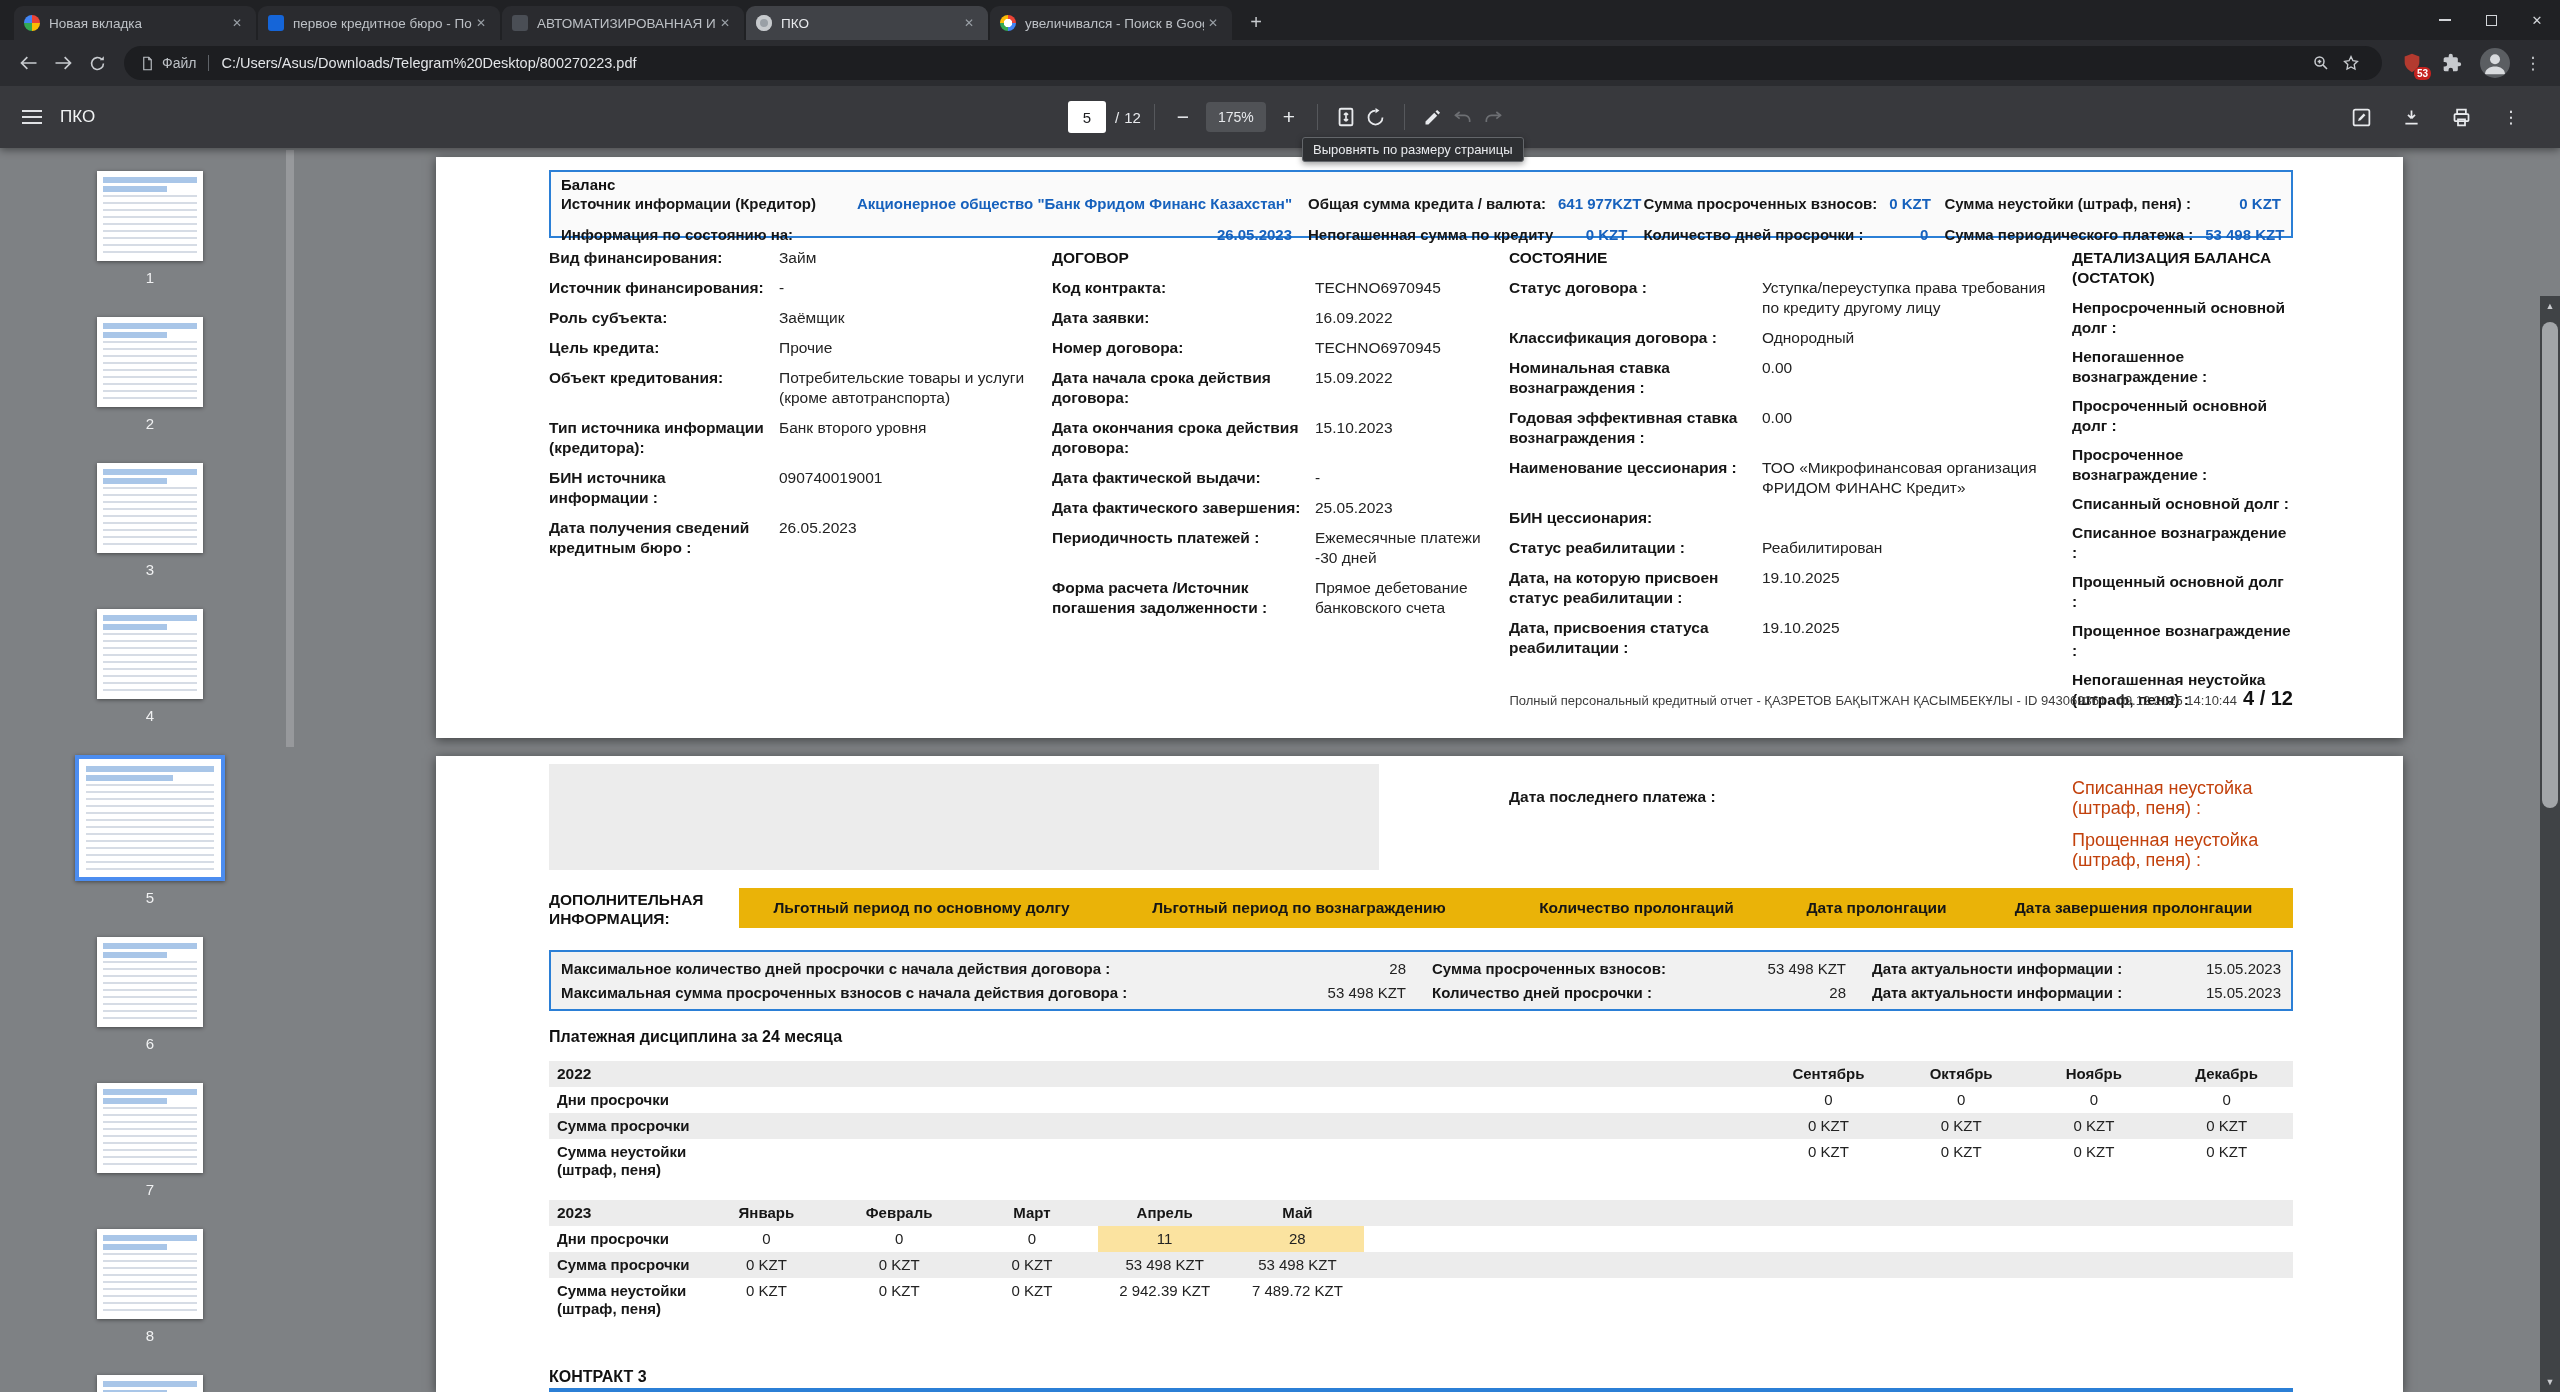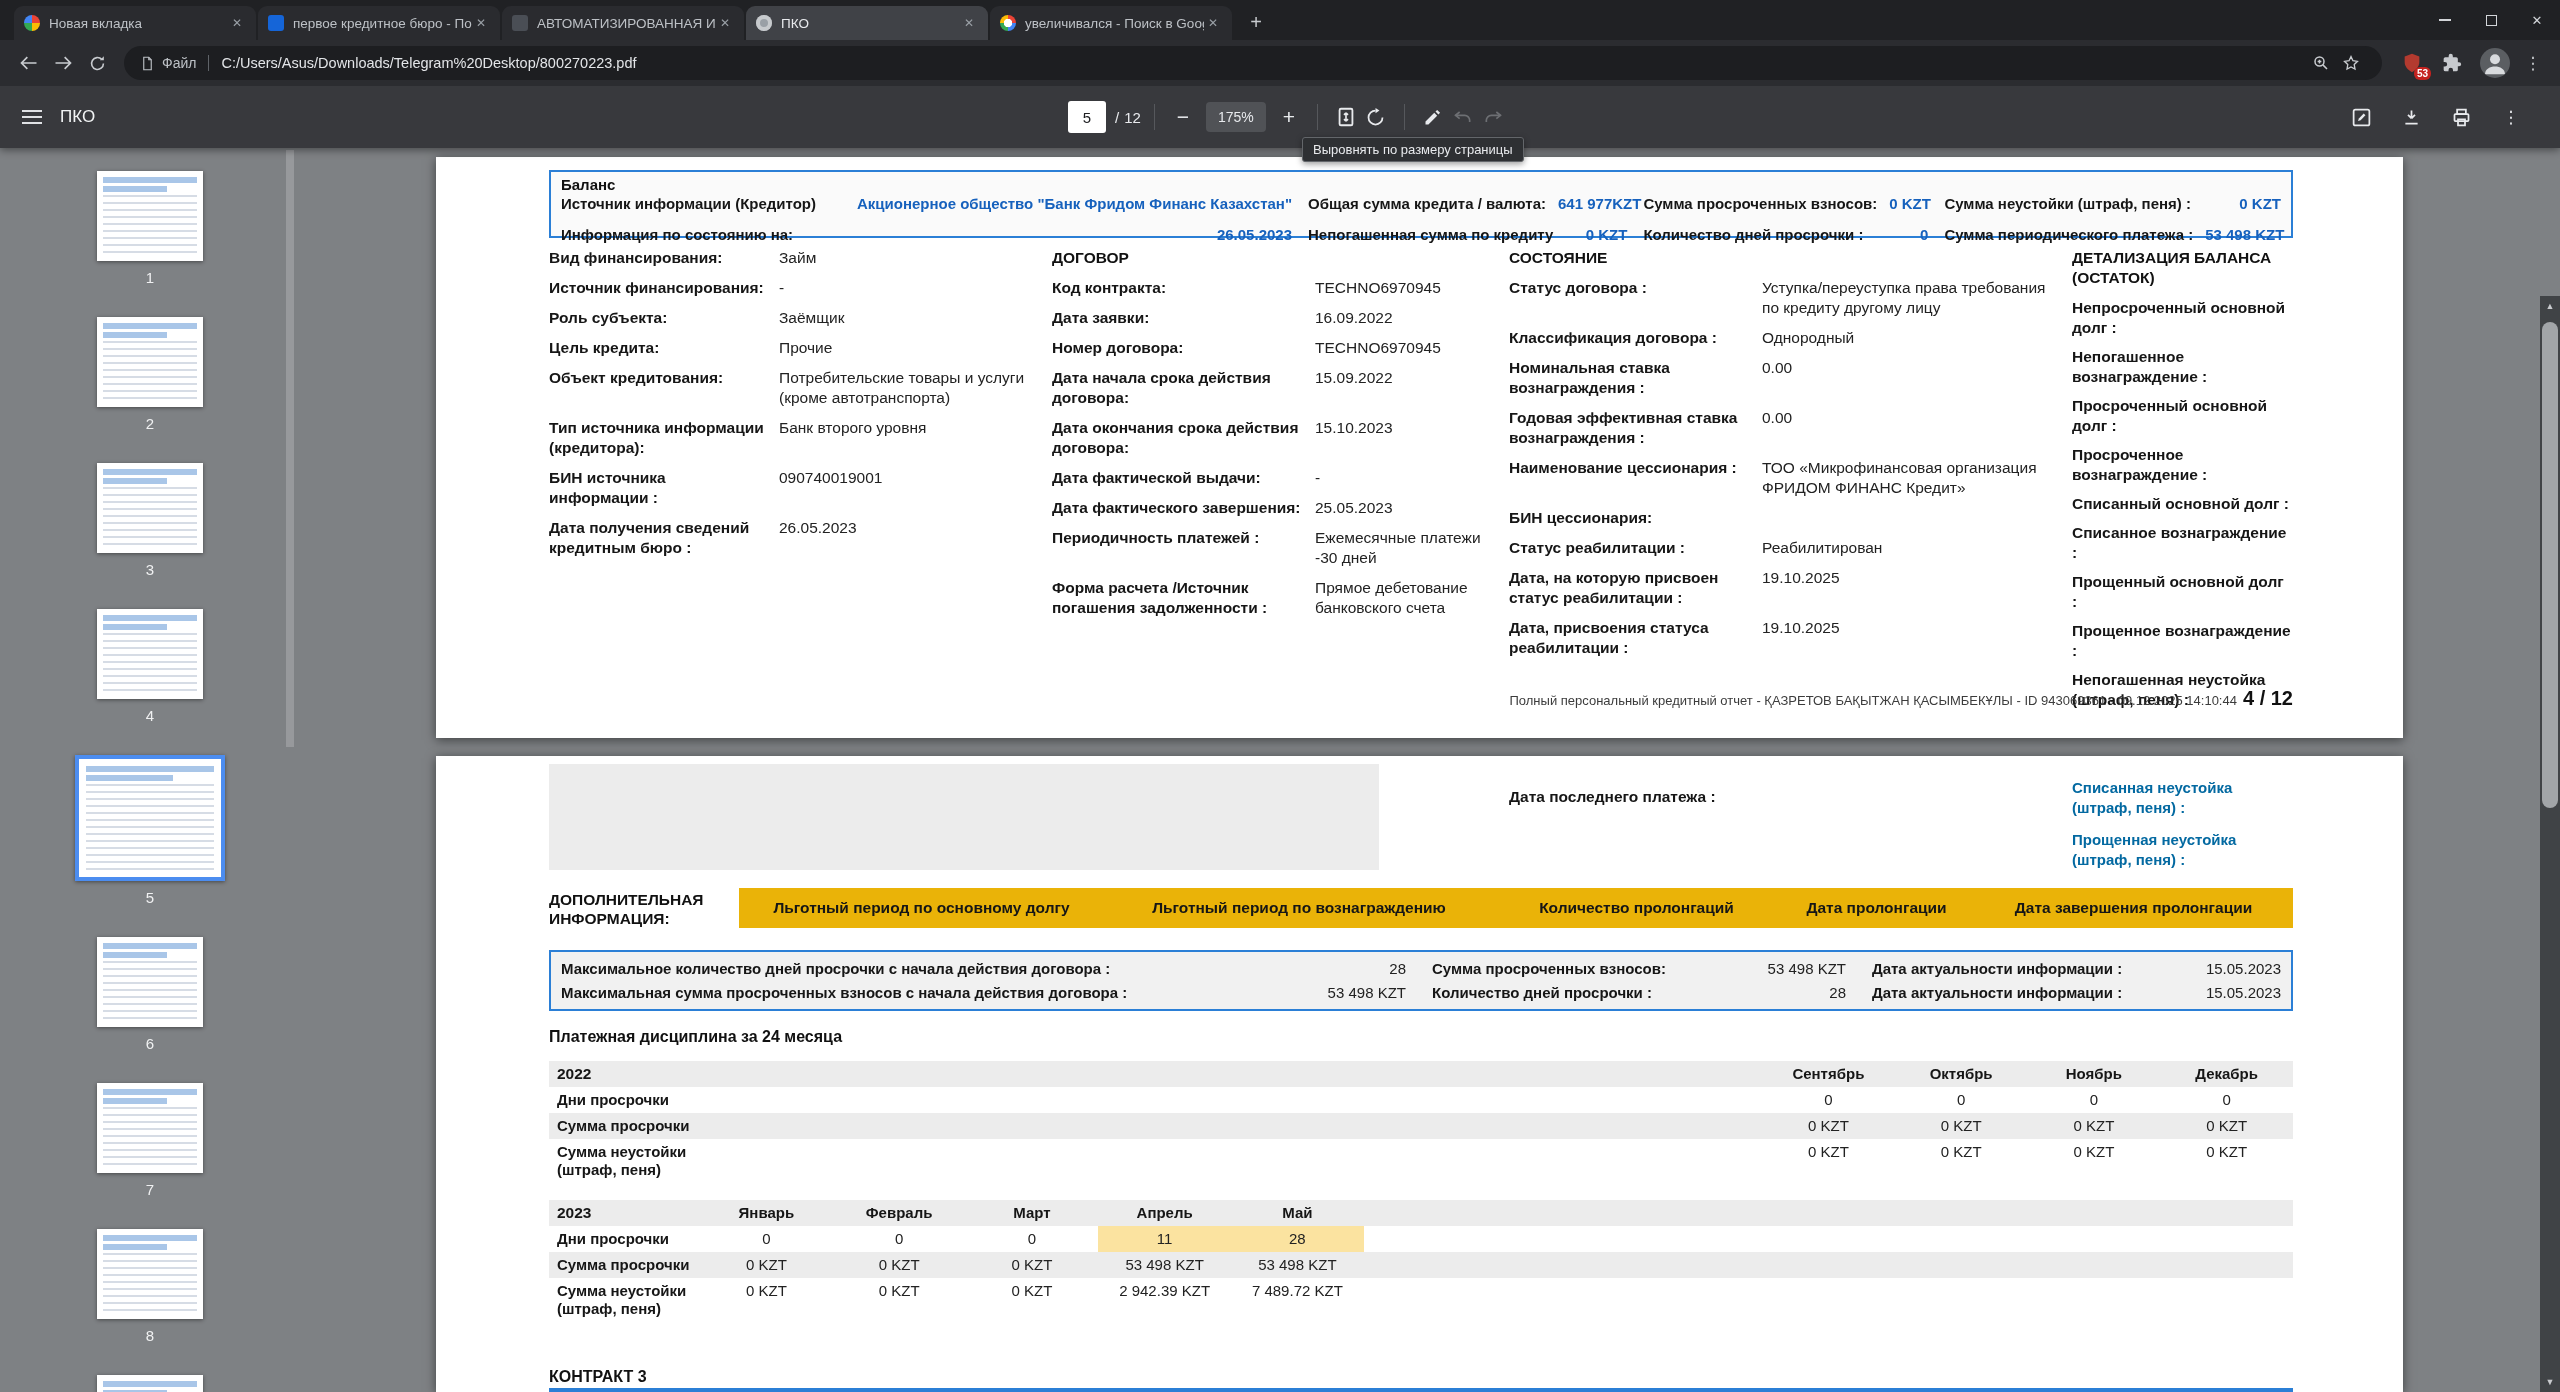--- a/index.html
+++ b/index.html
@@ -107,21 +107,21 @@
   .dcol4 .drow{margin-bottom:9px}
   .dcol4 .dl{flex:1;padding-right:0}
 
   .p4footer{position:absolute;right:0;top:530px;display:flex;align-items:baseline;gap:6px;white-space:nowrap}
   .p4f-text{font-size:13px;color:#3c3c3c}
   .p4f-page{font-size:20px;font-weight:bold;color:#111}
 
   
   .gray-block{position:absolute;left:0;top:8px;width:830px;height:106px;background:#ececec}
   .last-pay{position:absolute;left:960px;top:32px;font-weight:bold;font-size:15.5px;color:#161616}
-  .p5-right{position:absolute;left:1523px;top:22px;width:221px;font-weight:bold;font-size:15px;line-height:20px;color:#0369a1}
+  .p5-right{position:absolute;left:1523px;top:22px;width:221px;font-weight:normal;font-size:18px;line-height:20px;color:#c2410c}
   .p5-right div{margin-bottom:12px}
 
   .addl{position:absolute;left:0;right:0;top:131px;display:flex;align-items:flex-end}
   .addl-label{flex:0 0 190px;font-weight:bold;font-size:15.5px;line-height:19px;color:#111;padding-top:3px}
   .addl-heads{flex:1;background:#eab308;display:flex;align-items:center;height:40px}
   .ah{font-weight:bold;font-size:15.5px;text-align:center;color:#161616}
   .ah0{flex:0 0 365px}.ah1{flex:0 0 390px}.ah2{flex:0 0 285px}.ah3{flex:0 0 195px}.ah4{flex:1}
 
   .summary{position:absolute;left:0;right:0;top:194px;border:2px solid #2b7fd6;background:#f1f1f1;padding:6px 10px;display:flex;flex-direction:column;gap:3px}
   .srow{display:flex;font-size:15px;line-height:21px}

